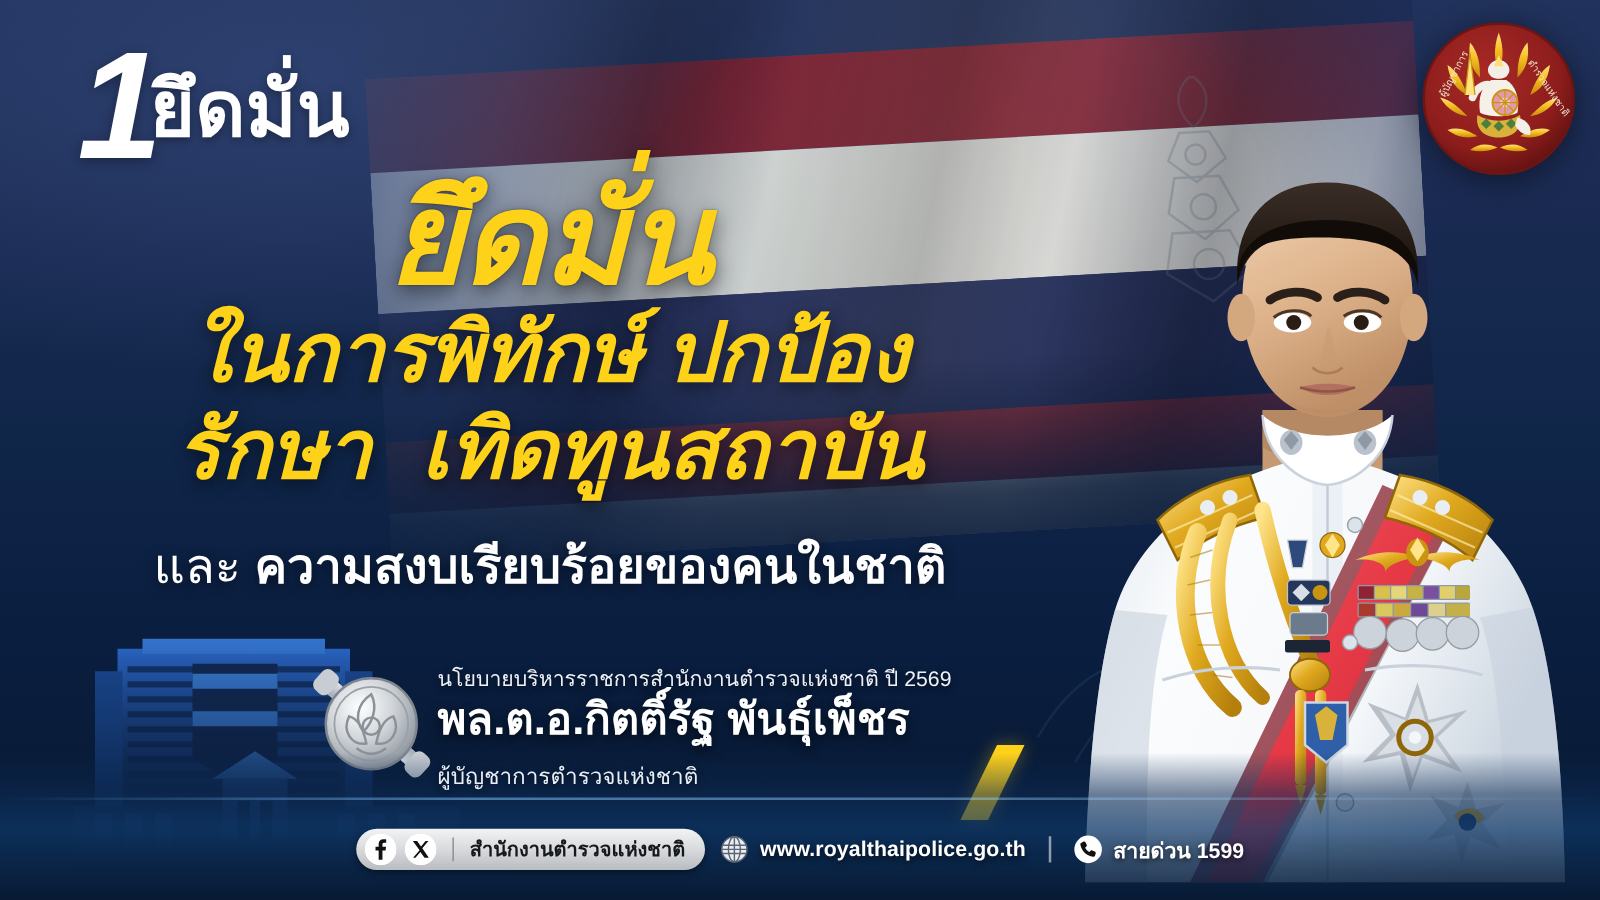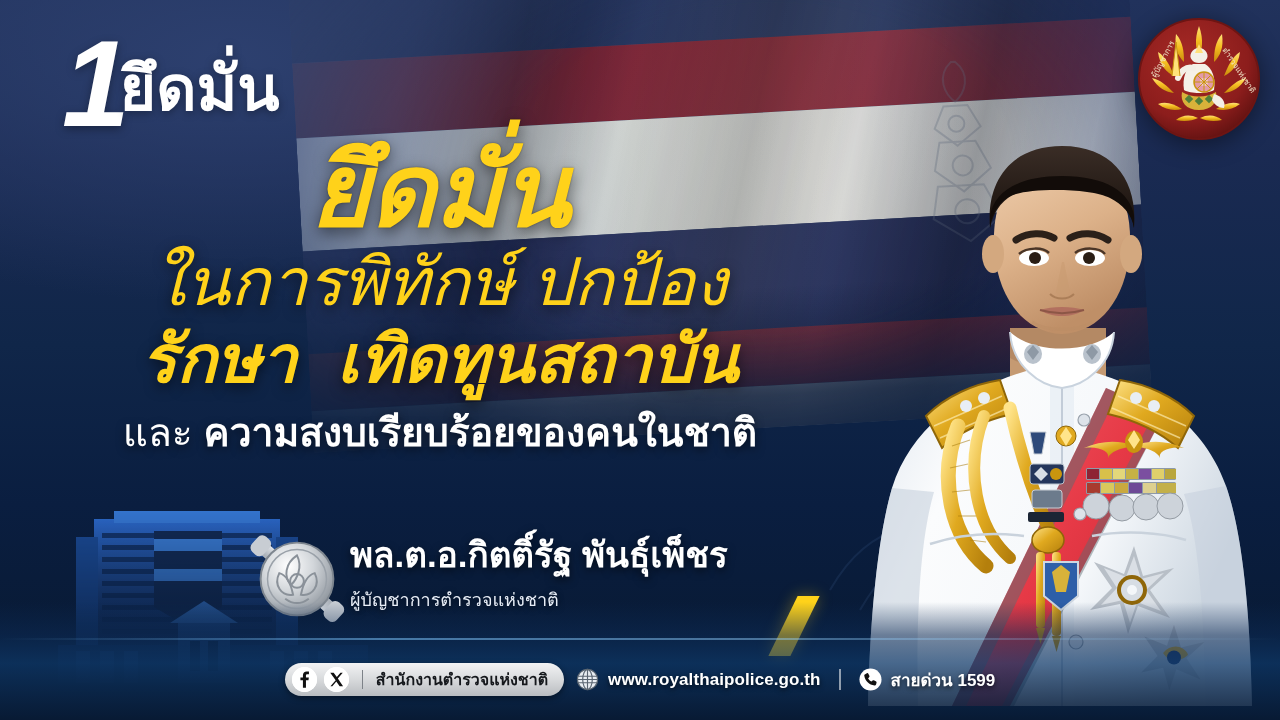--- a/index.html
+++ b/index.html
@@ -66,29 +66,29 @@
   }
 
   
   .headline{ position:absolute; left:0; top:140px; width:880px; text-align:center; z-index:9; }
   .hl1{
     font-size:102px; line-height:1.0; font-weight:bold; font-style:italic; color:#FFD21A;
     text-shadow:0 5px 16px rgba(0,0,0,.55), 0 0 2px rgba(0,0,0,.4);
     letter-spacing:-1px;
   }
   .hl2{
-    font-size:66px; line-height:1.18; font-weight:normal; font-style:italic; color:#FFD21A;
+    font-size:66px; line-height:1.18; font-weight:bold; font-style:italic; color:#FFD21A;
     text-shadow:0 4px 13px rgba(0,0,0,.55); margin-top:2px;
   }
   .hl3{
     font-size:66px; line-height:1.18; font-weight:bold; font-style:italic; color:#FFD21A;
     text-shadow:0 4px 13px rgba(0,0,0,.55); margin-top:4px;font-family:Liberation Mono, monospace;
   }
   .hl4{
-    font-size:39px; line-height:1.2; font-weight:bold; color:#ffffff; margin-top:6px;
+    font-size:39px; line-height:1.2; font-weight:bold; color:#ffffff; margin-top:27px;
     text-shadow:0 3px 10px rgba(0,0,0,.55);
   }
   .hl4 .lead{ font-weight:normal; }
 
   
   .credit{ position:absolute; left:350px; top:533px; width:470px; z-index:9; color:#fff; }
   .credit .policy{ font-size:17px; line-height:1.25; color:#eef2f8; text-shadow:0 2px 6px rgba(0,0,0,.6); }
   .credit .name{ font-size:35px; line-height:1.22; font-weight:bold; color:#ffffff; text-shadow:0 3px 9px rgba(0,0,0,.6); margin-top:1px; }
   .credit .role{ font-size:18px; line-height:1.25; color:#e8eef7; text-shadow:0 2px 6px rgba(0,0,0,.6); margin-top:12px; }
 
@@ -464,20 +464,21 @@
           <circle cx="246" cy="418" r="6"></circle>
           <circle cx="242" cy="546" r="7"></circle>
       </g>
 
       <path d="M58 392 C44 440 36 520 34 610 L84 610 C82 520 86 444 100 396 Z" fill="#c3cedb" opacity=".55"></path>
       <path d="M392 390 C408 436 416 512 418 610 L372 610 C370 512 364 438 350 398 Z" fill="#c3cedb" opacity=".5"></path>
     </g>
   </svg>
 
   <div class="credit">
+    <div class="policy">นโยบายบริหารราชการสำนักงานตำรวจแห่งชาติ ปี 2569</div>
     <div class="name">พล.ต.อ.กิตติ์รัฐ พันธุ์เพ็ชร</div>
     <div class="role">ผู้บัญชาการตำรวจแห่งชาติ</div>
   </div>
 
   <svg class="emblem" viewBox="0 0 126 126">
     <defs>
       <radialGradient id="seal" cx="42%" cy="35%" r="70%">
         <stop offset="0" stop-color="#a82a26"></stop>
           <stop offset="70%" stop-color="#8c1d1c"></stop>
           <stop offset="100%" stop-color="#5e1110"></stop>

